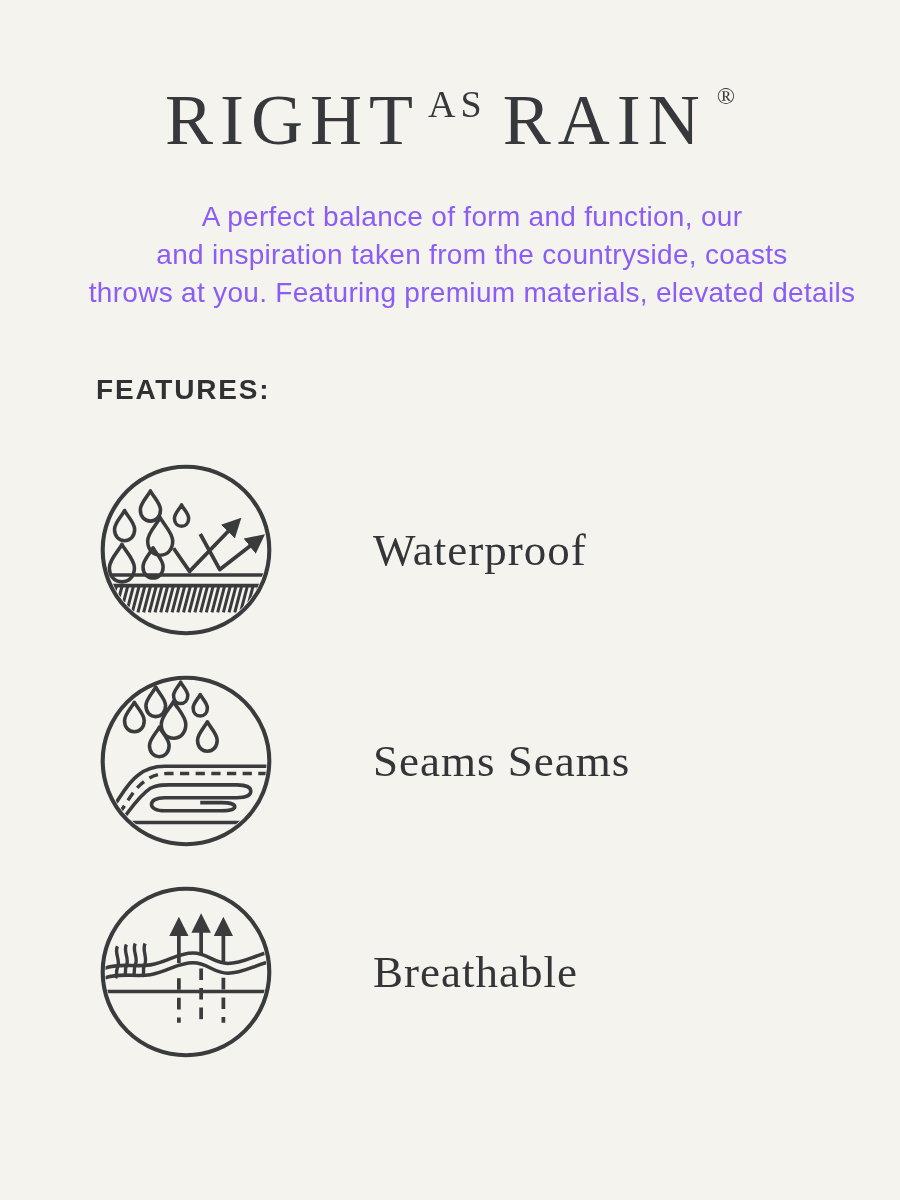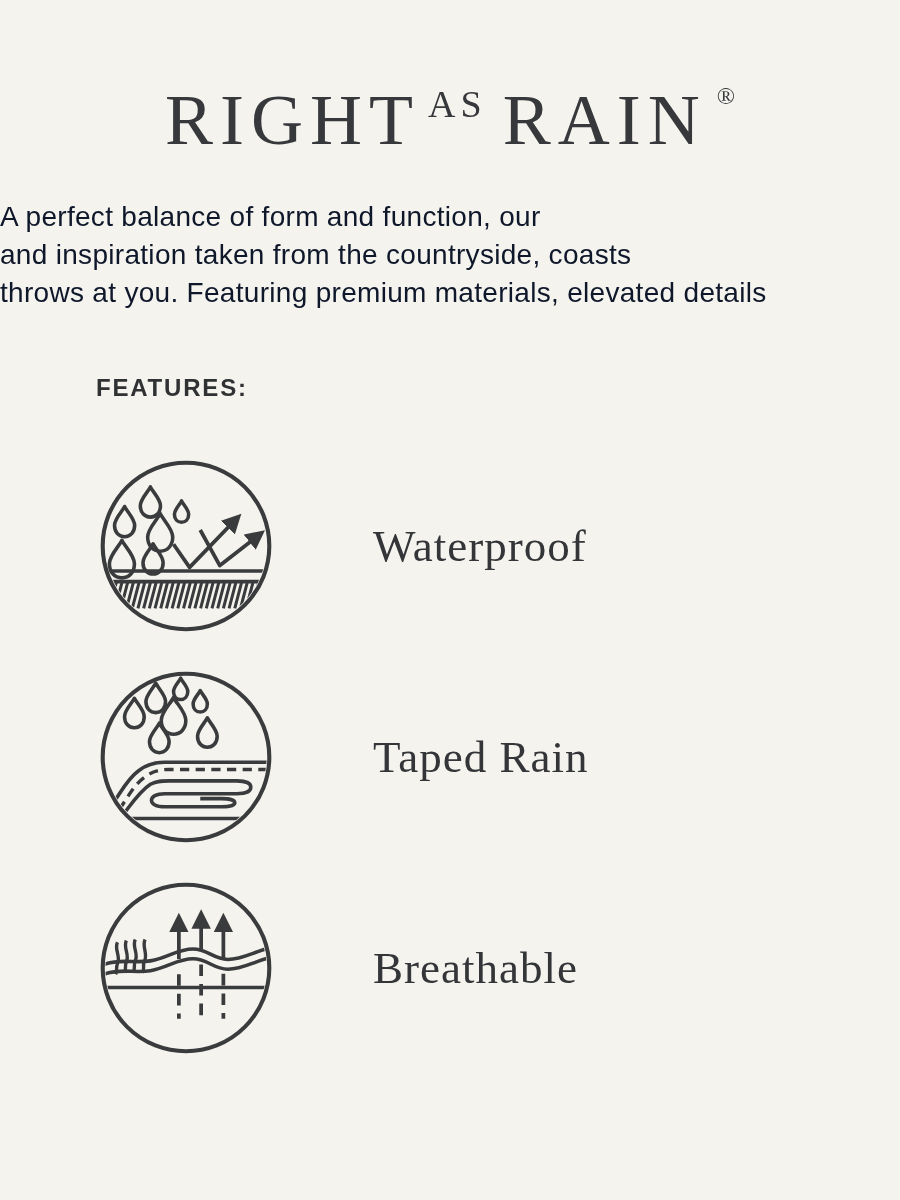--- a/index.html
+++ b/index.html
@@ -18,29 +18,30 @@
     font-size:72px;
     line-height:1;
     letter-spacing:7px;
     color:#36383b;
     white-space:nowrap;
   }
   .title .as { font-size:38px; vertical-align:27px; letter-spacing:5px; margin:0 16px 0 8px;text-align:center; }
   .title .reg { font-size:24px; vertical-align:40px; margin-left:10px; letter-spacing:0; }
   .intro {
     margin-top:42px;
-    text-align:left;
+    text-align:center;
     font-size:28px;
     line-height:38px;
     letter-spacing:0.3px;
-    color:#0f172a;
+    color:#8b5cf6;
+    padding-left:44px;
   }
   .features-heading {
     margin:62px 0 0 96px;
-    font-size:24px;
+    font-size:28px;
     font-weight:bold;
     letter-spacing:1.8px;
     color:#2f3133;
   }
   .feature-row { display:flex; align-items:center; margin-left:97px; }
   .feature-row.first { margin-top:55px; }
   .feature-row + .feature-row { margin-top:33px; }
   .feature-icon svg { display:block; }
   .feature-label {
     font-family:Liberation Serif, serif;
@@ -114,21 +115,21 @@
       <use href="#drop2" transform="translate(35,39) scale(0.8)" stroke-width="2.5"></use>
       <use href="#drop2" transform="translate(62,36) scale(0.8)" stroke-width="2.5"></use>
       <g clip-path="url(#clip2)">
         <path d="M9,76 C14,69 17,62.5 23,58 C27,54.8 31.5,53 38,53 L97,53" stroke-width="2"></path>
         <path d="M12.5,79.5 C17.5,72.5 20.5,66 26.5,61.5 C30,58.8 34.5,57 40,57 L97,57" stroke-width="1.9" stroke-dasharray="5.2,3.6"></path>
         <path d="M13,84.5 C19,77 23.5,69.5 30,65.3 C33.5,63.4 36.5,63.4 40.5,63.4 L78.5,63.4 C83.7,63.4 86.4,64.9 86.4,67 C86.4,69.1 83.7,70.6 78.5,70.6 L38,70.6 C33.2,70.6 30.6,72.2 30.6,74.3 C30.6,76.4 33.2,78 38,78 L70,78 C74.8,78 77.4,77 77.4,75.7 C77.4,74.4 74.8,73.4 70,73.4 L58,73.4" stroke-width="2"></path>
         <path d="M12,84.5 L88,84.5" stroke-width="2"></path>
       </g>
     </svg>
   </div>
-  <div class="feature-label">Taped Rain</div>
+  <div class="feature-label">Seams Seams</div>
 </div>
 
 <div class="feature-row">
   <div class="feature-icon">
     <svg width="178" height="178" viewBox="0 0 100 100" fill="none" stroke="#3a3b3d" stroke-linecap="butt" stroke-linejoin="round">
       <defs>
         <clipPath id="clip3">
             <circle cx="50" cy="50" r="45.3"></circle>
           </clipPath>
         <marker id="ah3" viewBox="0 0 9 9" refX="6.5" refY="4.5" markerWidth="5.2" markerHeight="5.2" orient="auto">

